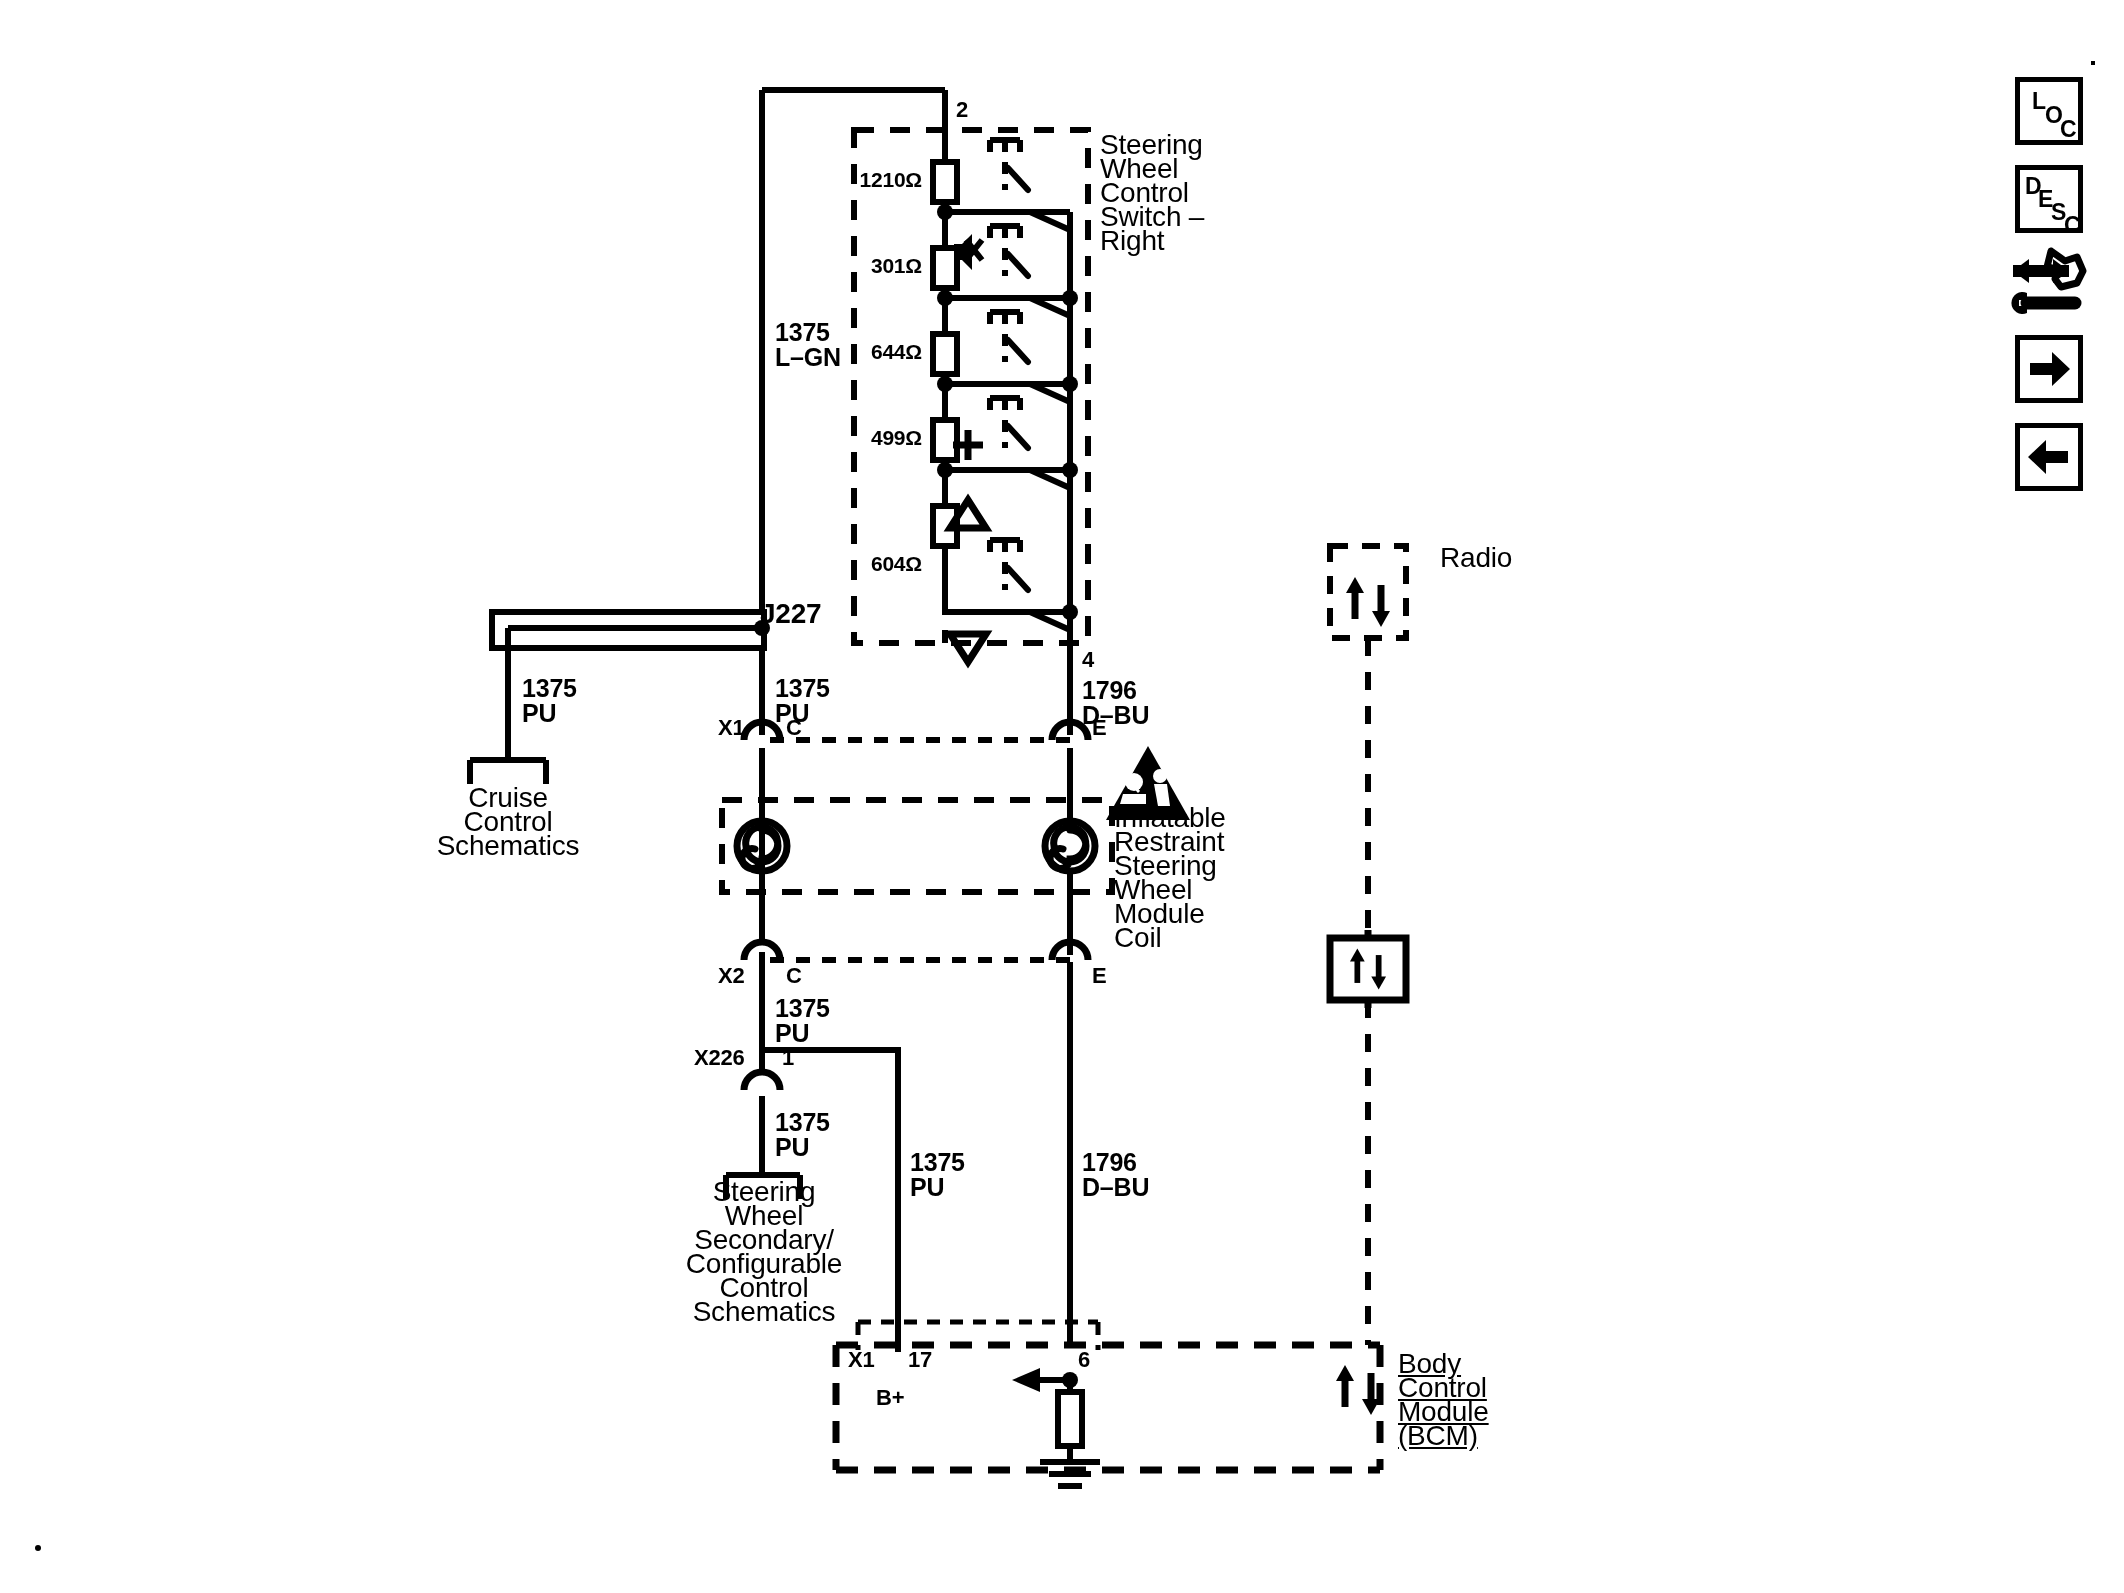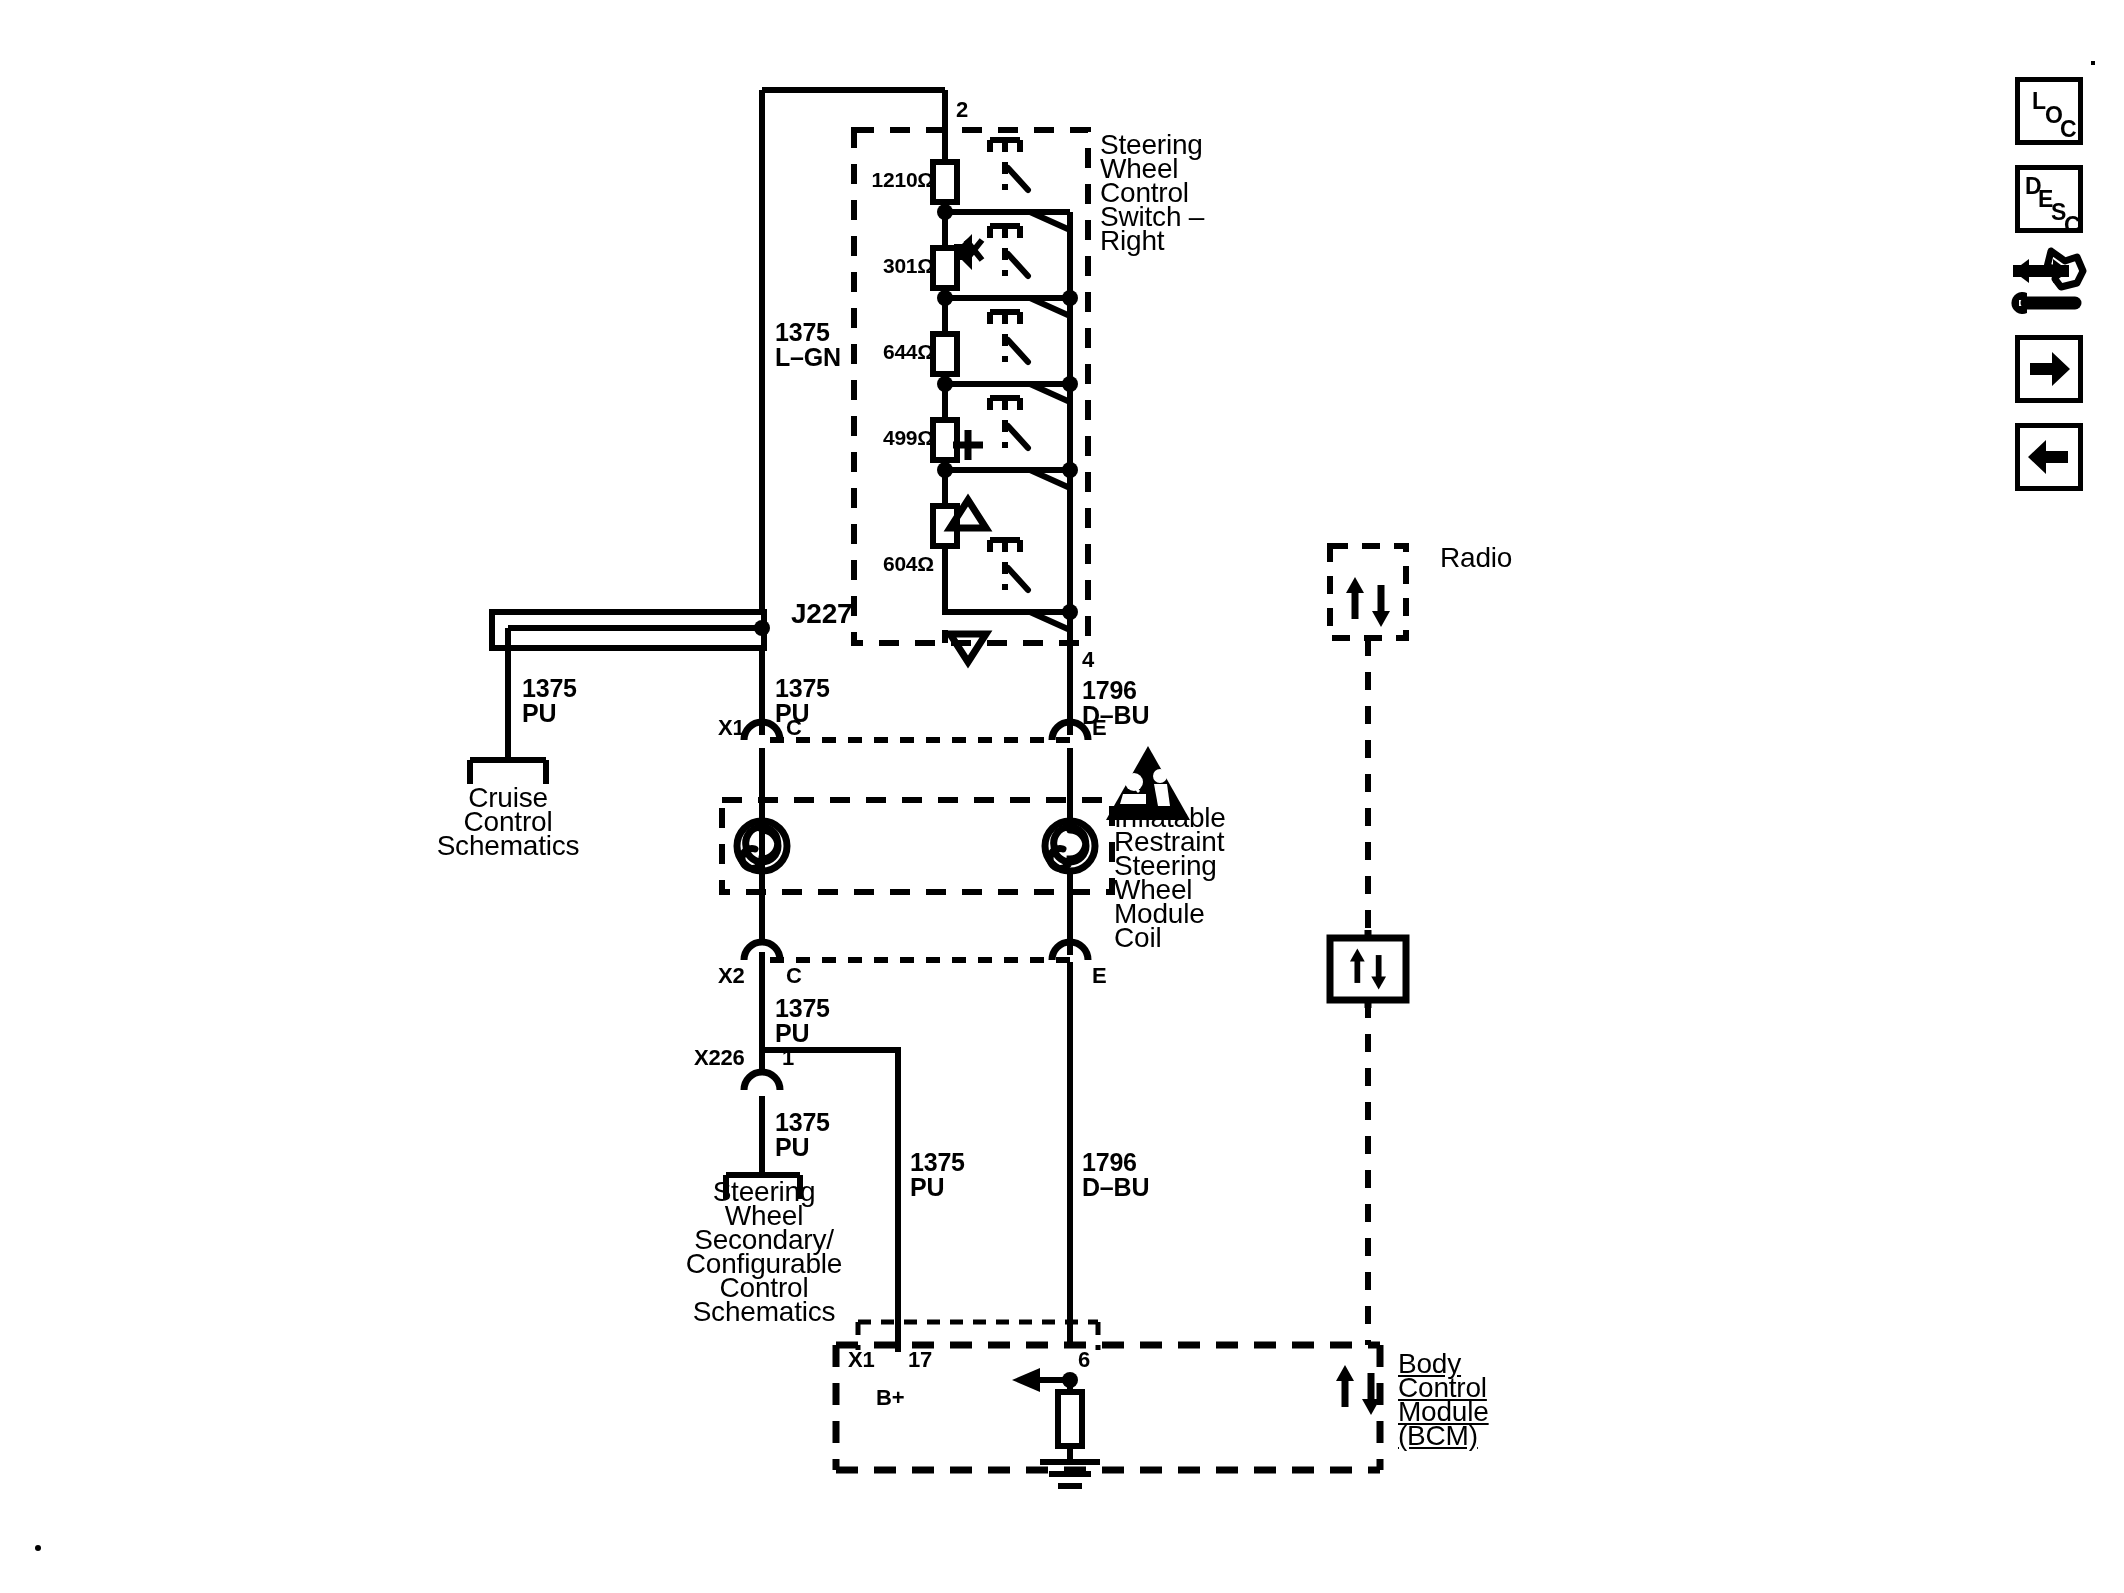--- a/index.html
+++ b/index.html
@@ -35,21 +35,21 @@
     line-height: 24px;
     color: #000;
     white-space: pre;
     letter-spacing: -0.2px;
   }
   .lbl.bold { font-weight: bold; }
   .lbl.wire { font-weight: bold; font-size: 25px; line-height: 25px; }
   .lbl.pin { font-size: 22px; font-weight: bold; }
   .lbl.ohm { font-size: 21px; font-weight: bold; }
   .lbl.ctr { text-align: center; }
-  .lbl.rgt { text-align: right; margin-left: 12px; }
+  .lbl.rgt { text-align: right; }
 
   
   #toolbar {
     position: absolute;
     left: 1995px;
     top: 55px;
     width: 120px;
     height: 430px;
   }
   .tool-btn {
@@ -319,21 +319,21 @@
   <div class="lbl ohm rgt" style="left:858px; top:340px; width:64px;"><span>644</span><span class="small">Ω</span></div>
   <div class="lbl ohm rgt" style="left:858px; top:426px; width:64px;"><span>499</span><span class="small">Ω</span></div>
   <div class="lbl ohm rgt" style="left:858px; top:552px; width:64px;"><span>604</span><span class="small">Ω</span></div>
 
   <div class="lbl" style="left:1100px; top:133px;">Steering<br>Wheel<br>Control<br>Switch –<br>Right</div>
 
   <div class="lbl pin" style="left:1082px; top:648px;">4</div>
 
   <div class="lbl wire" style="left:775px; top:320px;"><span>1375</span><br><span>L–GN</span></div>
 
-  <div class="lbl bold" style="left:791px; top:602px;">J227</div>
+  <div class="lbl bold" style="left:760px; top:602px;">J227</div>
 
   <div class="lbl wire" style="left:522px; top:676px;"><span>1375</span><br><span>PU</span></div>
 
   <div class="lbl ctr" style="left:428px; top:786px; width:160px;">Cruise<br>Control<br>Schematics</div>
 
   <div class="lbl wire" style="left:775px; top:676px;"><span>1375</span><br><span>PU</span></div>
 
   <div class="lbl pin" style="left:718px; top:716px;">X1</div>
   <div class="lbl pin" style="left:786px; top:716px;">C</div>
 

